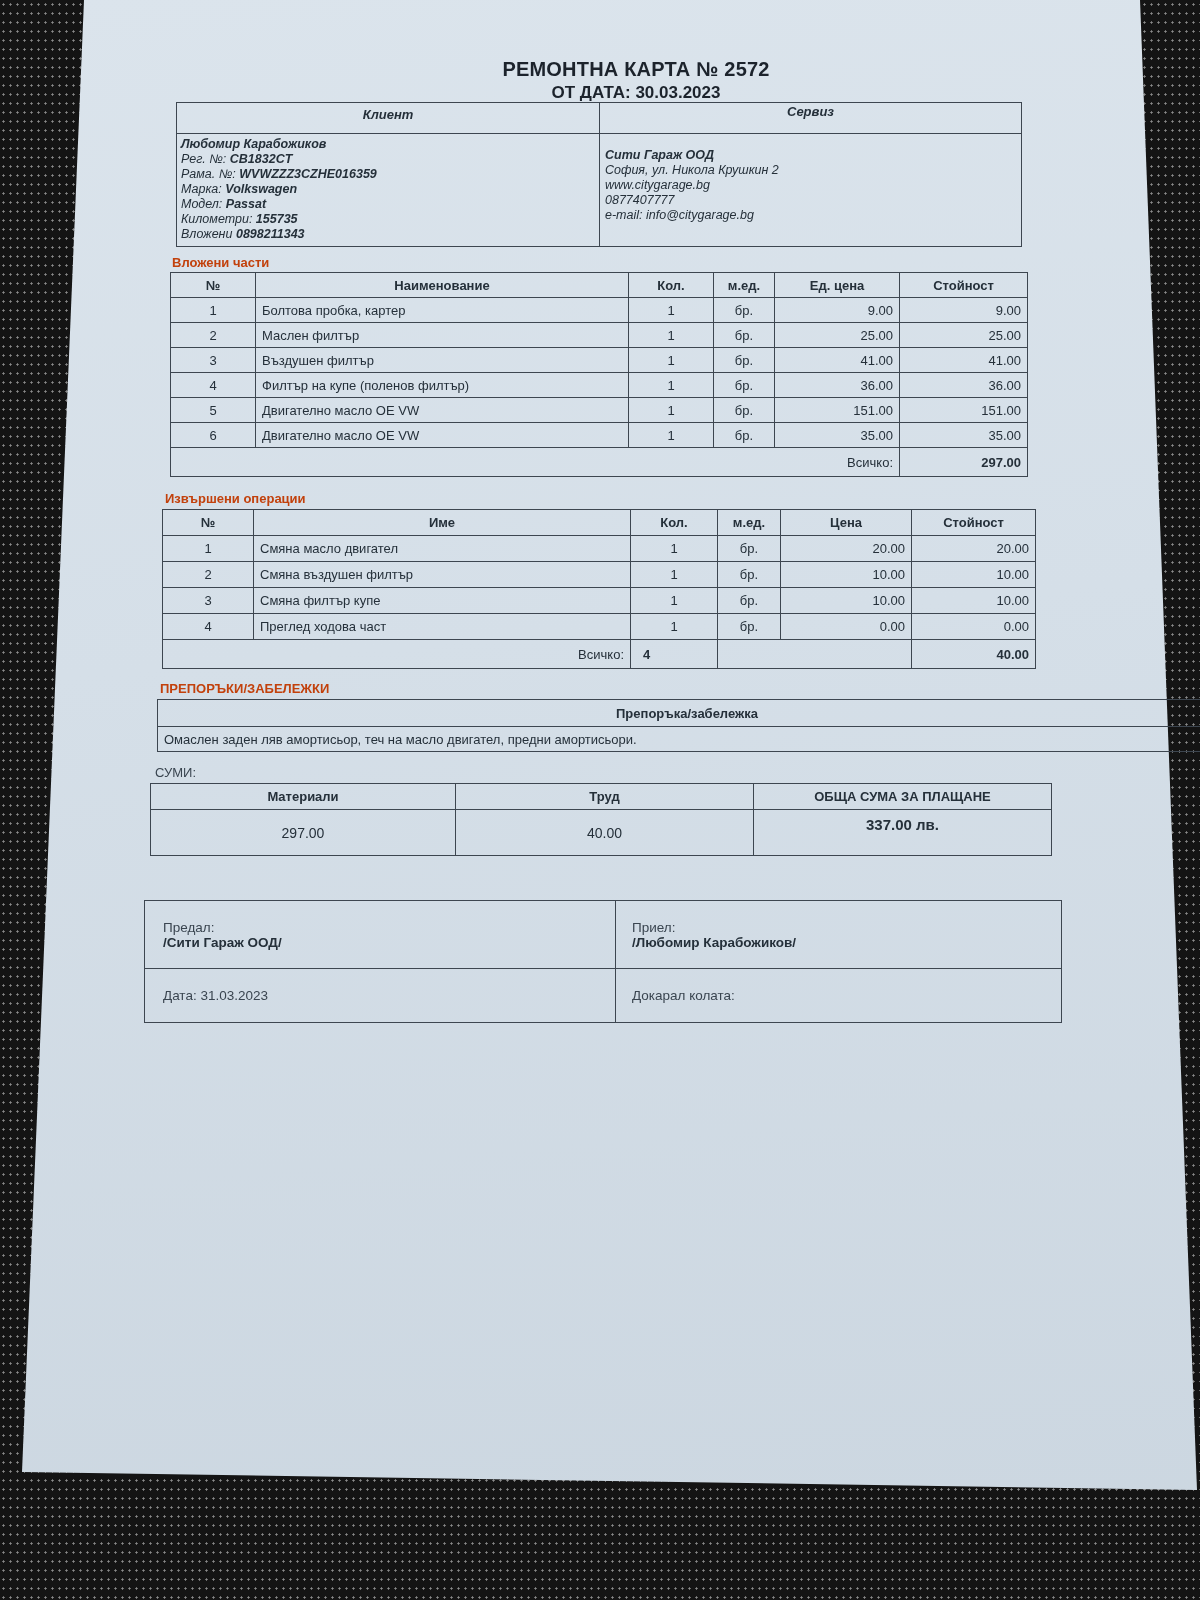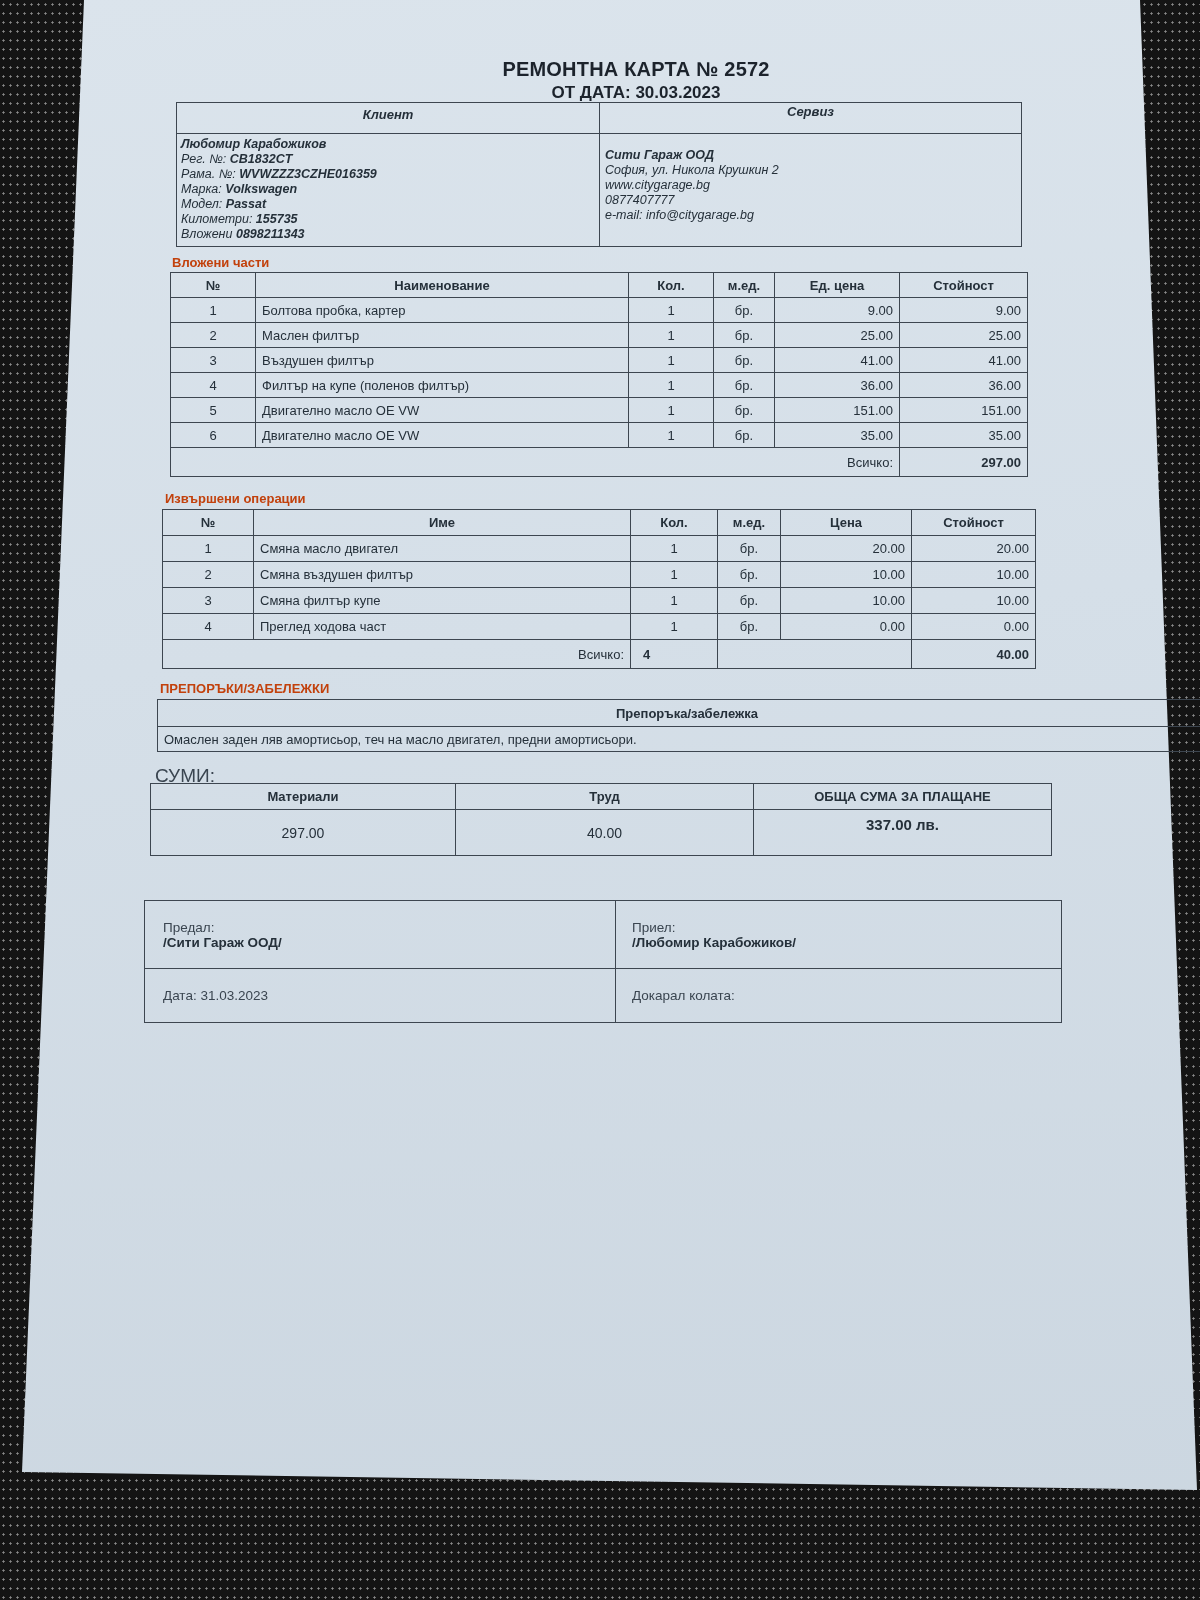--- a/index.html
+++ b/index.html
@@ -200,21 +200,21 @@
   <tbody>
       <tr>
         <th class="c" style="height:26px">Препоръка/забележка</th>
       </tr>
   <tr>
         <td>Омаслен заден ляв амортисьор, теч на масло двигател, предни амортисьори.</td>
       </tr>
 </tbody>
   </table>
 
-<div class="abs muted" style="left:155px;top:765px;font-size:19px">СУМИ:</div>
+<div class="abs muted" style="left:155px;top:765px;font-size:13px">СУМИ:</div>
 <table class="sums">
   <tbody>
       <tr style="height:26px">
     <th class="c" style="width:292px">Материали</th>
     <th class="c" style="width:285px">Труд</th>
     <th class="c">ОБЩА СУМА ЗА ПЛАЩАНЕ</th>
   </tr>
   <tr style="height:46px">
     <td class="c" style="font-size:14px">297.00</td>
     <td class="c" style="font-size:14px">40.00</td>

